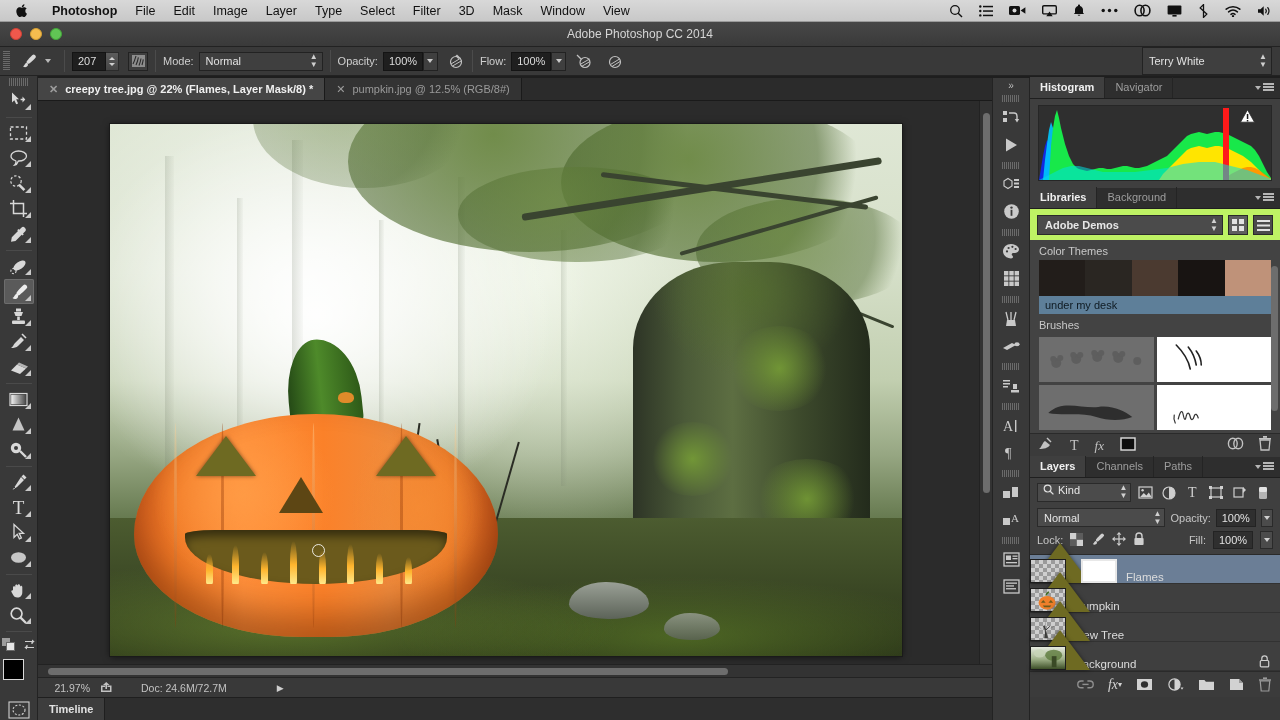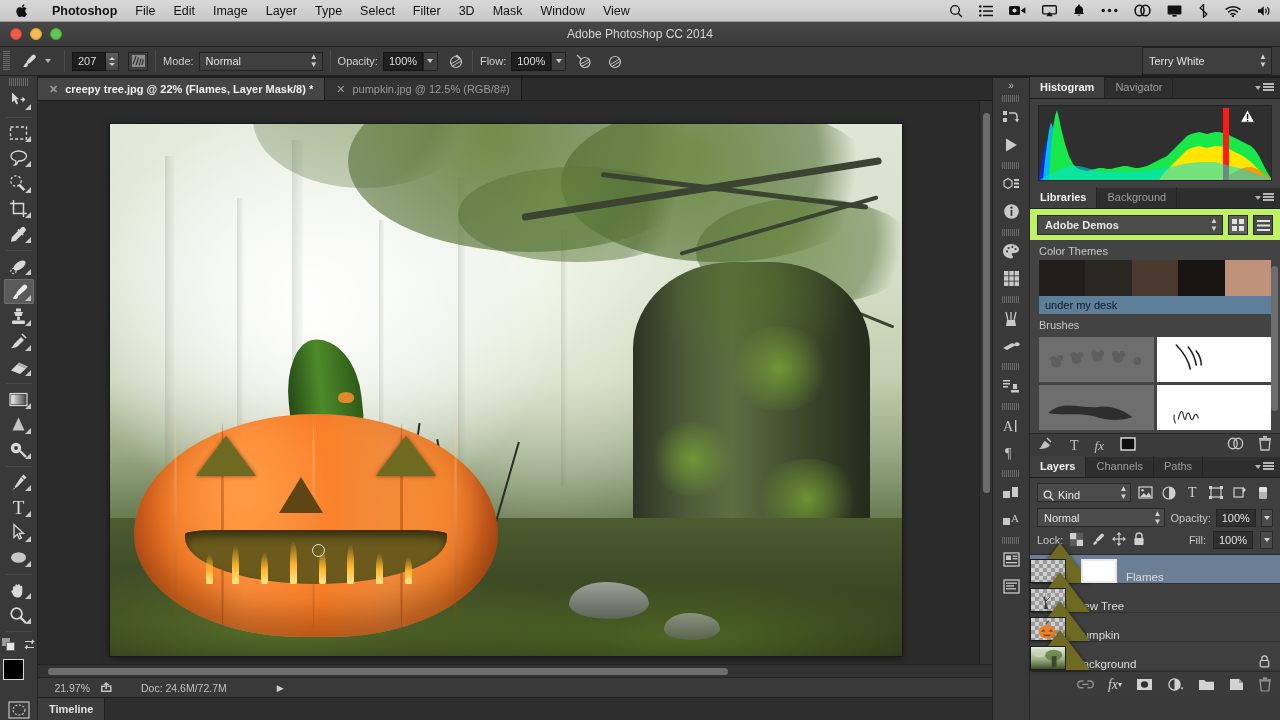--- a/index.html
+++ b/index.html
@@ -330,21 +330,21 @@
     display:flex; align-items:center; height:24px; background:#3b3b3b;
     border-top:1px solid #2a2a2a; padding:0 8px; gap:16px; color:#c2c2c2;
   }
   #libtools .right { margin-left:auto; display:flex; gap:14px; }
 
   
   #layerspanel { background:#3f3f3f; }
   .lrow1 { display:flex; align-items:center; gap:4px; padding:5px 7px 4px; }
   .kindsel {
     width:96px; background:#4b4b4b;border:1px solid #2a2a2a;height:19px;color:#e6e6e6;
-    font-size:11px; display:flex;align-items:flex-end;padding:0 3px 0 5px; gap:4px;
+    font-size:11px; display:flex;align-items:flex-start;padding:0 3px 0 5px; gap:4px;
   }
   .kindsel .dbl{margin-left:auto;font-size:8px;line-height:8px;color:#d0d0d0;}
   .kicon { width:20px;height:19px;display:flex;align-items:center;justify-content:center;color:#cfcfcf;}
   .lrow2 { display:flex; align-items:center; padding:2px 7px 4px; gap:5px; }
   .blendsel {
     width:138px;background:#4b4b4b;border:1px solid #2a2a2a;height:19px;color:#e6e6e6;
     font-size:11px;display:flex;align-items:center;padding:0 3px 0 6px;
   }
   .blendsel .dbl{margin-left:auto;font-size:8px;line-height:8px;color:#d0d0d0;}
   .lrow3 { display:flex; align-items:center; padding:0 7px 5px; gap:7px; color:#c6c6c6; font-size:11px;}
@@ -1257,51 +1257,51 @@
 
       <div class="layer">
         <span class="eye">
           <svg width="16" height="11" viewBox="0 0 16 11">
               <path d="M8 .8C4 .8 1.2 5.5 1.2 5.5S4 10.2 8 10.2s6.8-4.7 6.8-4.7S12 .8 8 .8z" fill="none" stroke="#d8d8d8" stroke-width="1.1"></path>
               <circle cx="8" cy="5.5" r="2.3" fill="#d8d8d8"></circle>
             </svg>
         </span>
         <span class="lthumb">
           <svg width="100%" height="100%" viewBox="0 0 36 24" preserveAspectRatio="none">
+              <ellipse cx="17" cy="15" rx="9" ry="7.5" fill="#ef7f2a"></ellipse>
+              <path d="M16 7c0-2 2-3 3-4" stroke="#3f6b22" stroke-width="1.6" fill="none"></path>
+              <g fill="#6b5a1c">
+                <path d="M13 12l2.5 3h-5z"></path>
+                <path d="M21 12l2.5 3h-5z"></path>
+                <path d="M12.5 18h9l-1.5 2h-6z"></path>
+              </g>
+            </svg>
+        </span>
+        <span class="lname">Pumpkin</span>
+      </div>
+
+      <div class="layer">
+        <span class="eye">
+          <svg width="16" height="11" viewBox="0 0 16 11">
+              <path d="M8 .8C4 .8 1.2 5.5 1.2 5.5S4 10.2 8 10.2s6.8-4.7 6.8-4.7S12 .8 8 .8z" fill="none" stroke="#d8d8d8" stroke-width="1.1"></path>
+              <circle cx="8" cy="5.5" r="2.3" fill="#d8d8d8"></circle>
+            </svg>
+        </span>
+        <span class="lthumb">
+          <svg width="100%" height="100%" viewBox="0 0 36 24" preserveAspectRatio="none">
               <g fill="#3a3a38" opacity=".85">
                 <path d="M14 22l1.5-10 3 10z"></path>
                 <path d="M13 14c-2-2-4-3-5-5M20 12c2-2 4-3 6-4M16 10c-1-3-1-5-1-7"></path>
               </g>
               <g stroke="#2e2e2c" stroke-width=".9" fill="none">
                 <path d="M16 22l-1-9M16 13l-3-4M16 13l4-4M15 13l-1-5"></path>
               </g>
             </svg>
         </span>
         <span class="lname">New Tree</span>
-      </div>
-
-      <div class="layer">
-        <span class="eye">
-          <svg width="16" height="11" viewBox="0 0 16 11">
-              <path d="M8 .8C4 .8 1.2 5.5 1.2 5.5S4 10.2 8 10.2s6.8-4.7 6.8-4.7S12 .8 8 .8z" fill="none" stroke="#d8d8d8" stroke-width="1.1"></path>
-              <circle cx="8" cy="5.5" r="2.3" fill="#d8d8d8"></circle>
-            </svg>
-        </span>
-        <span class="lthumb">
-          <svg width="100%" height="100%" viewBox="0 0 36 24" preserveAspectRatio="none">
-              <ellipse cx="17" cy="15" rx="9" ry="7.5" fill="#ef7f2a"></ellipse>
-              <path d="M16 7c0-2 2-3 3-4" stroke="#3f6b22" stroke-width="1.6" fill="none"></path>
-              <g fill="#6b5a1c">
-                <path d="M13 12l2.5 3h-5z"></path>
-                <path d="M21 12l2.5 3h-5z"></path>
-                <path d="M12.5 18h9l-1.5 2h-6z"></path>
-              </g>
-            </svg>
-        </span>
-        <span class="lname">Pumpkin</span>
       </div>
 
       <div class="layer">
         <span class="eye">
           <svg width="16" height="11" viewBox="0 0 16 11">
               <path d="M8 .8C4 .8 1.2 5.5 1.2 5.5S4 10.2 8 10.2s6.8-4.7 6.8-4.7S12 .8 8 .8z" fill="none" stroke="#d8d8d8" stroke-width="1.1"></path>
               <circle cx="8" cy="5.5" r="2.3" fill="#d8d8d8"></circle>
             </svg>
         </span>
         <span class="lthumb" style="background-image:none;background:linear-gradient(to bottom,#e6eadf,#9fb188 55%,#3d4f28);">

